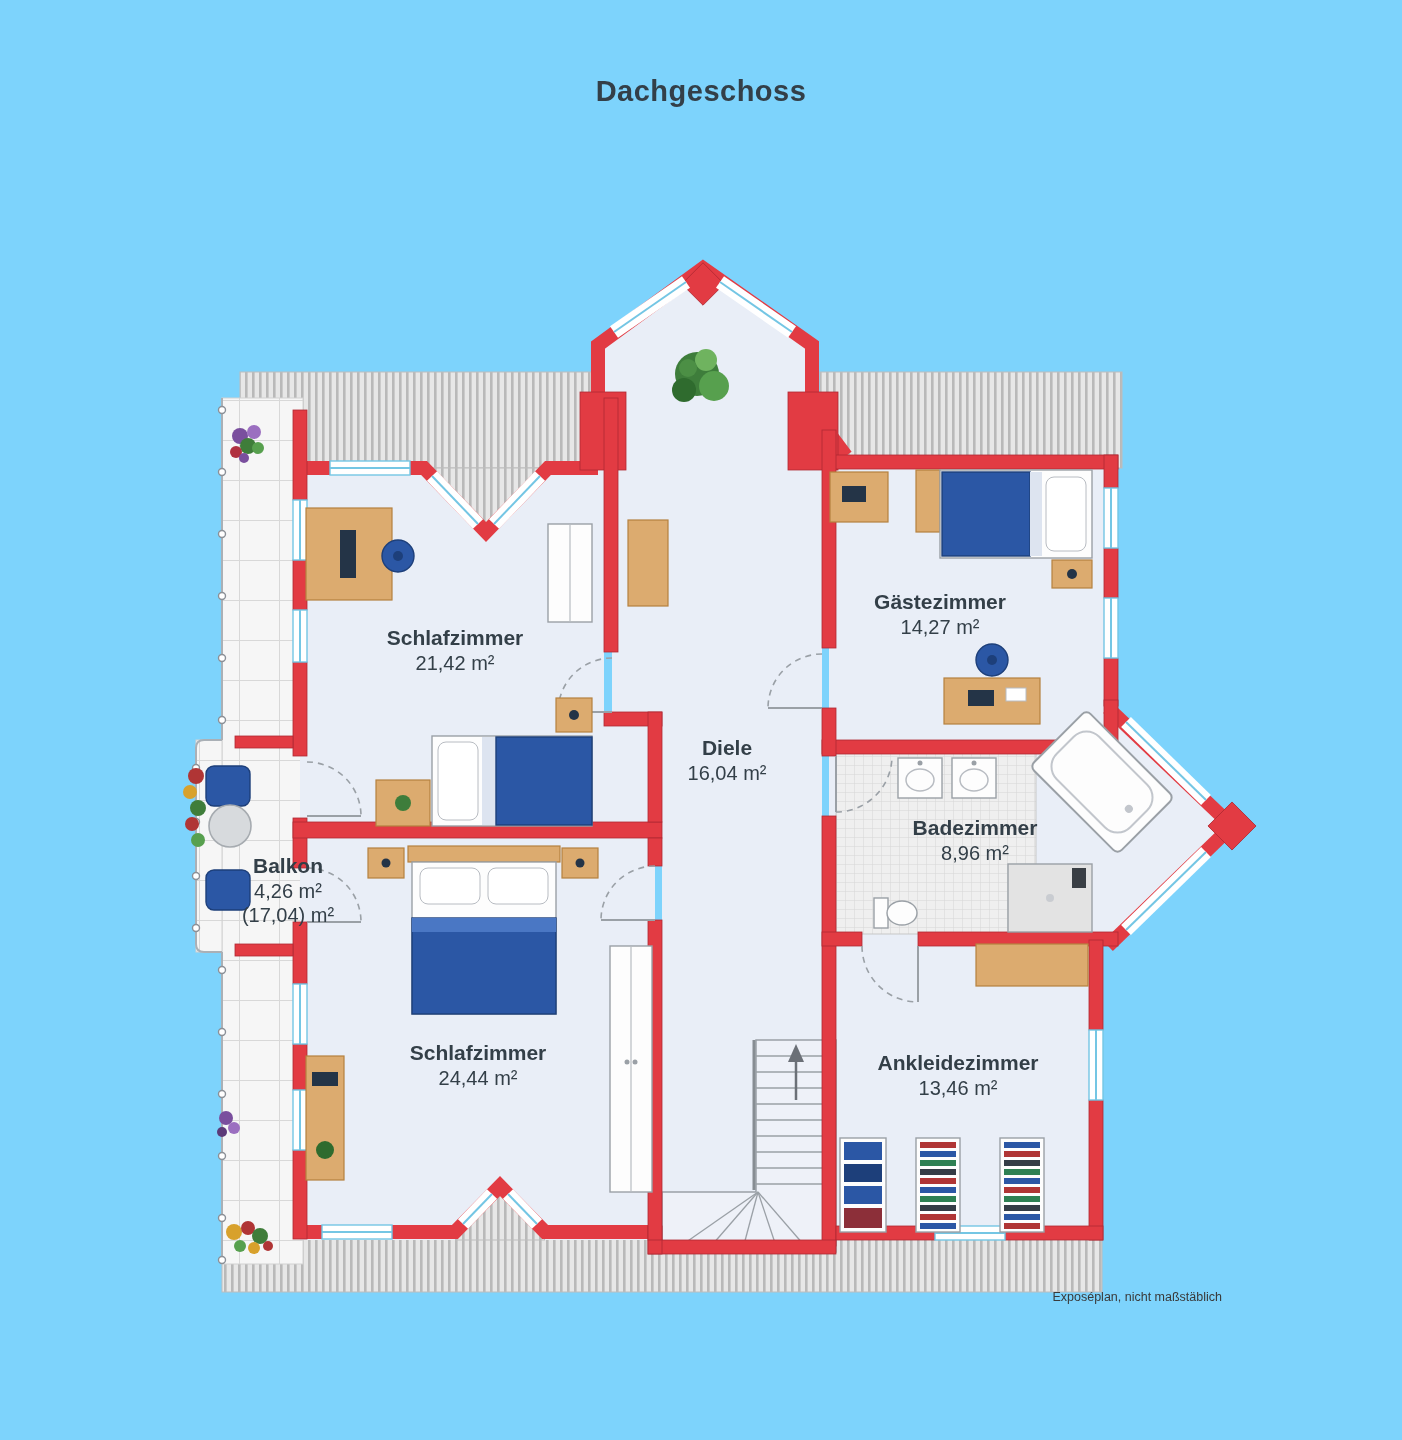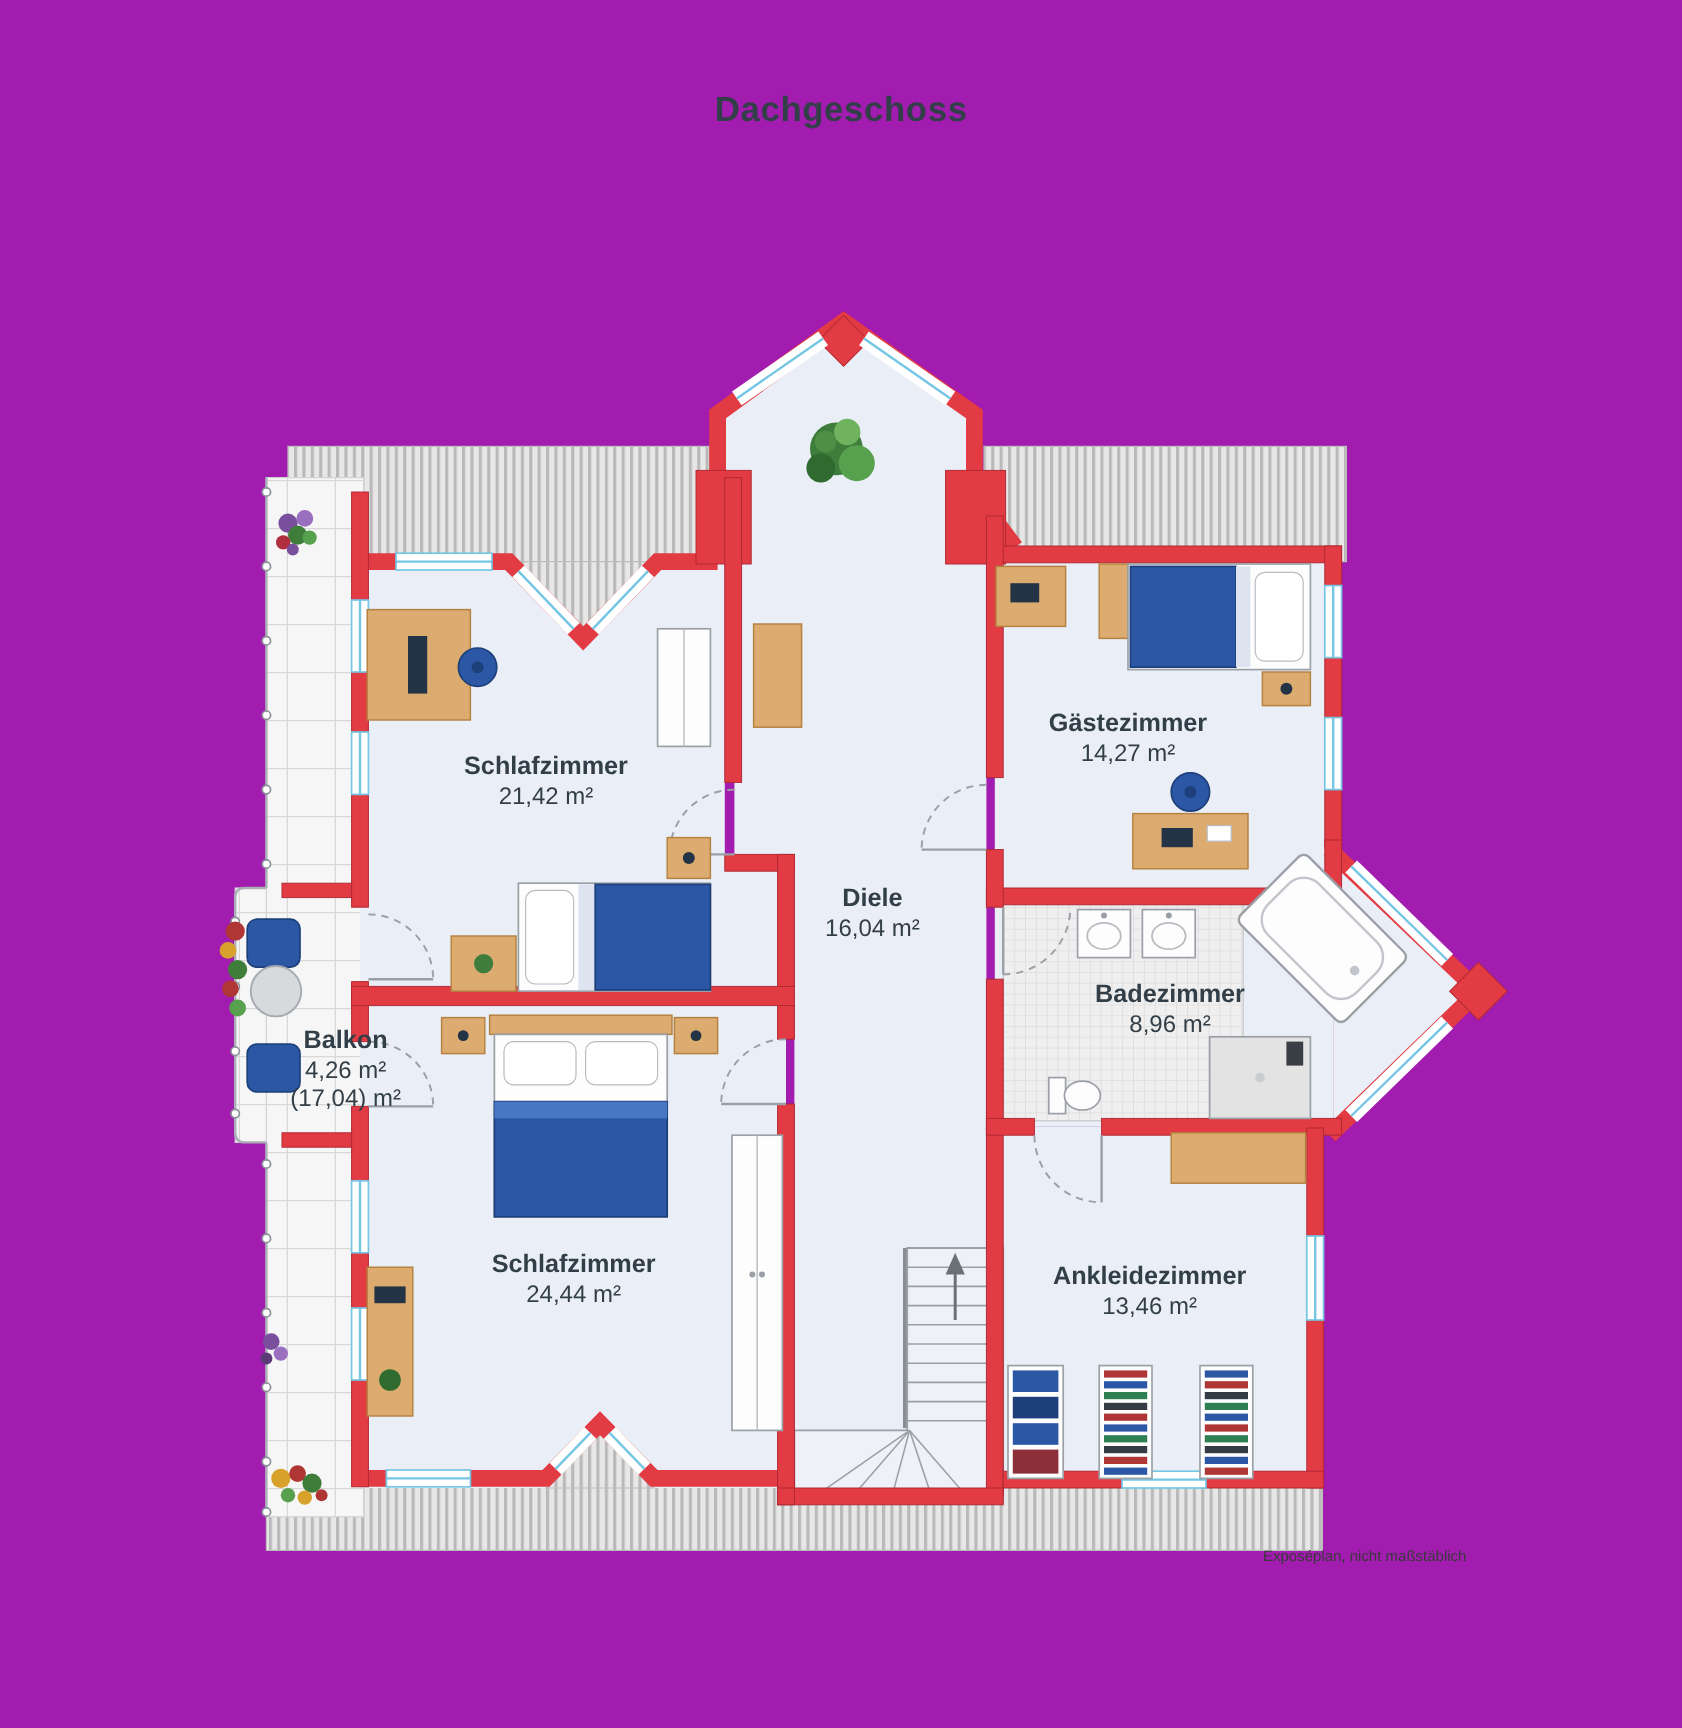--- a/index.html
+++ b/index.html
@@ -1,16 +1,16 @@
 <!DOCTYPE html>
 <html style="--wall: #e23b43; --wallStroke: #b02832; --floor: #e9eef7; --text: #333f48; --wood: #dcab6f; --woodStroke: #b5813f; --accentBlue: #2b57a5; --accentBlueDark: #1d3f7a; --window: #74c6e4;"><head>
 <meta charset="utf-8">
 <style>
   html,body { margin:0; padding:0; background:#ffffff; }
-  .page { position:relative; width:1402px; height:1440px; background:#a21caf; overflow:hidden;
+  .page { position:relative; width:1402px; height:1440px; background:#7dd3fc; overflow:hidden;
           font-family:"Liberation Sans", sans-serif; }
   svg { display:block; }
   text { fill:var(--text); font-family:"Liberation Sans", sans-serif; }
   .title-text { font-size:29px; font-weight:700; letter-spacing:.5px; }
   .room-name  { font-size:21px; font-weight:600; }
   .room-area  { font-size:20px; font-weight:400; }
   .footer-text{ font-size:12.5px; fill:#3a3a3a; }
   .wall     { fill:var(--wall); stroke:var(--wallStroke); stroke-width:.8; }
   .wallpath { fill:none; stroke:var(--wall); stroke-width:14; stroke-linejoin:miter; }
   .floor    { fill:var(--floor); }

